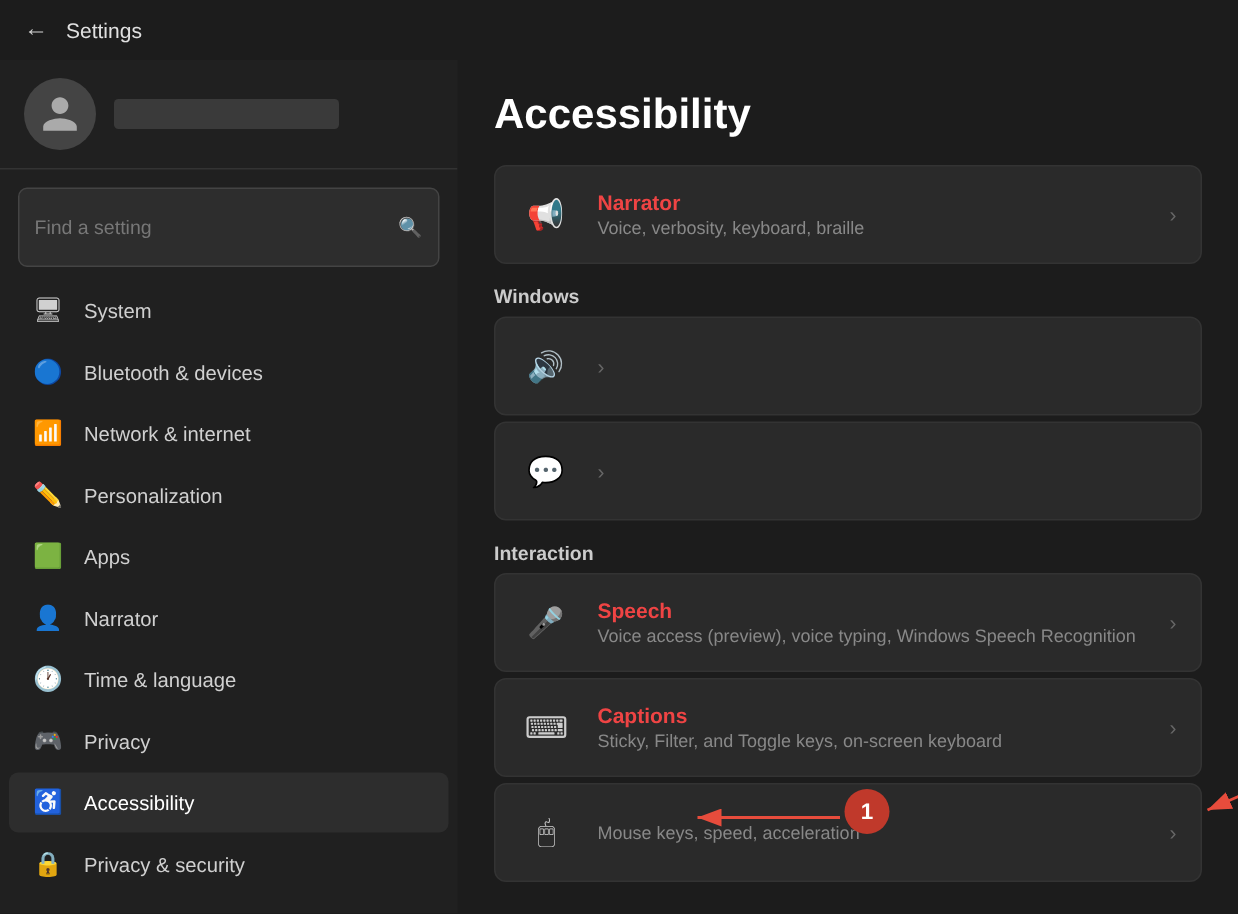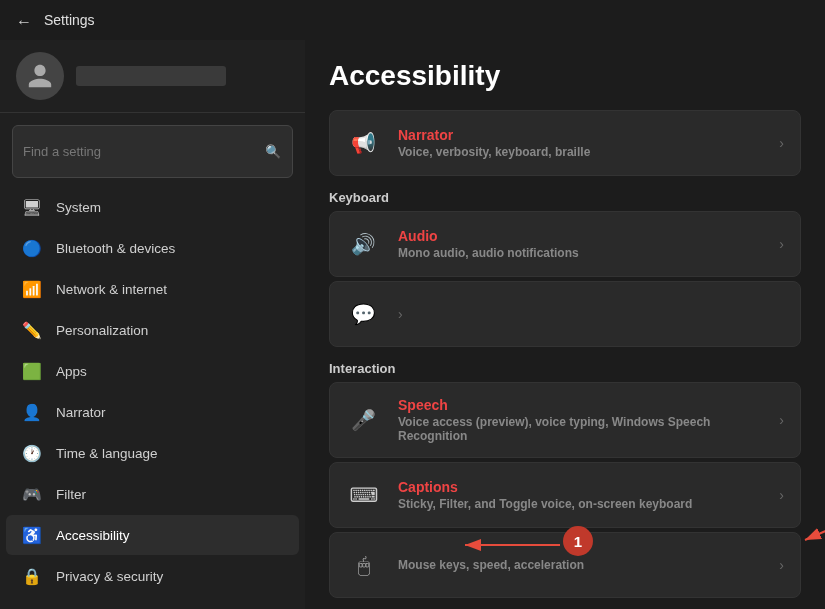--- a/index.html
+++ b/index.html
@@ -170,21 +170,20 @@
     .card-text { flex: 1; }
     .card-title {
       font-size: 14px;
       font-weight: 700;
       color: #ef4444;
       margin-bottom: 2px;
     }
     .card-subtitle {
       font-size: 12px;
       color: #888;
-      font-weight: bold;
     }
     .card-chevron {
       color: #666;
       font-size: 14px;
     }
 
     .section-label {
       font-size: 13px;
       font-weight: 600;
       color: #ccc;
@@ -269,21 +268,21 @@
         <div class="nav-item">
       <span class="nav-icon">👤</span>
       <span>Narrator</span>
     </div>
         <div class="nav-item">
       <span class="nav-icon">🕐</span>
       <span>Time &amp; language</span>
     </div>
         <div class="nav-item">
       <span class="nav-icon">🎮</span>
-      <span>Filter</span>
+      <span>Privacy</span>
     </div>
         <div class="nav-item active">
       <span class="nav-icon">♿</span>
       <span>Accessibility</span>
     </div>
         <div class="nav-item">
       <span class="nav-icon">🔒</span>
       <span>Privacy &amp; security</span>
     </div>
       </div>
@@ -297,47 +296,43 @@
       <div class="settings-card">
         <div class="card-icon">📢</div>
         <div class="card-text">
           <div class="card-title">Narrator</div>
           <div class="card-subtitle">Voice, verbosity, keyboard, braille</div>
         </div>
         <span class="card-chevron">›</span>
       </div>
 
       <div id="sections-container">
-          <div class="section-label">Keyboard</div>
+          <div class="section-label">Windows</div>
           <div class="settings-card">
         <div class="card-icon">🔊</div>
-        <div class="card-text">
-          <div class="card-title">Audio</div>
-          <div class="card-subtitle">Mono audio, audio notifications</div>
-        </div>
         <span class="card-chevron">›</span>
       </div>
           <div class="settings-card">
         <div class="card-icon">💬</div>
         <span class="card-chevron">›</span>
       </div>
           <div class="section-label">Interaction</div>
           <div class="settings-card">
         <div class="card-icon">🎤</div>
         <div class="card-text">
           <div class="card-title">Speech</div>
           <div class="card-subtitle">Voice access (preview), voice typing, Windows Speech Recognition</div>
         </div>
         <span class="card-chevron">›</span>
       </div>
           <div class="settings-card">
         <div class="card-icon">⌨</div>
         <div class="card-text">
           <div class="card-title">Captions</div>
-          <div class="card-subtitle">Sticky, Filter, and Toggle voice, on-screen keyboard</div>
+          <div class="card-subtitle">Sticky, Filter, and Toggle keys, on-screen keyboard</div>
         </div>
         <span class="card-chevron">›</span>
       </div>
           <div class="settings-card">
         <div class="card-icon">🖱</div>
         <div class="card-text">
           <div class="card-subtitle">Mouse keys, speed, acceleration</div>
         </div>
         <span class="card-chevron">›</span>
       </div>

